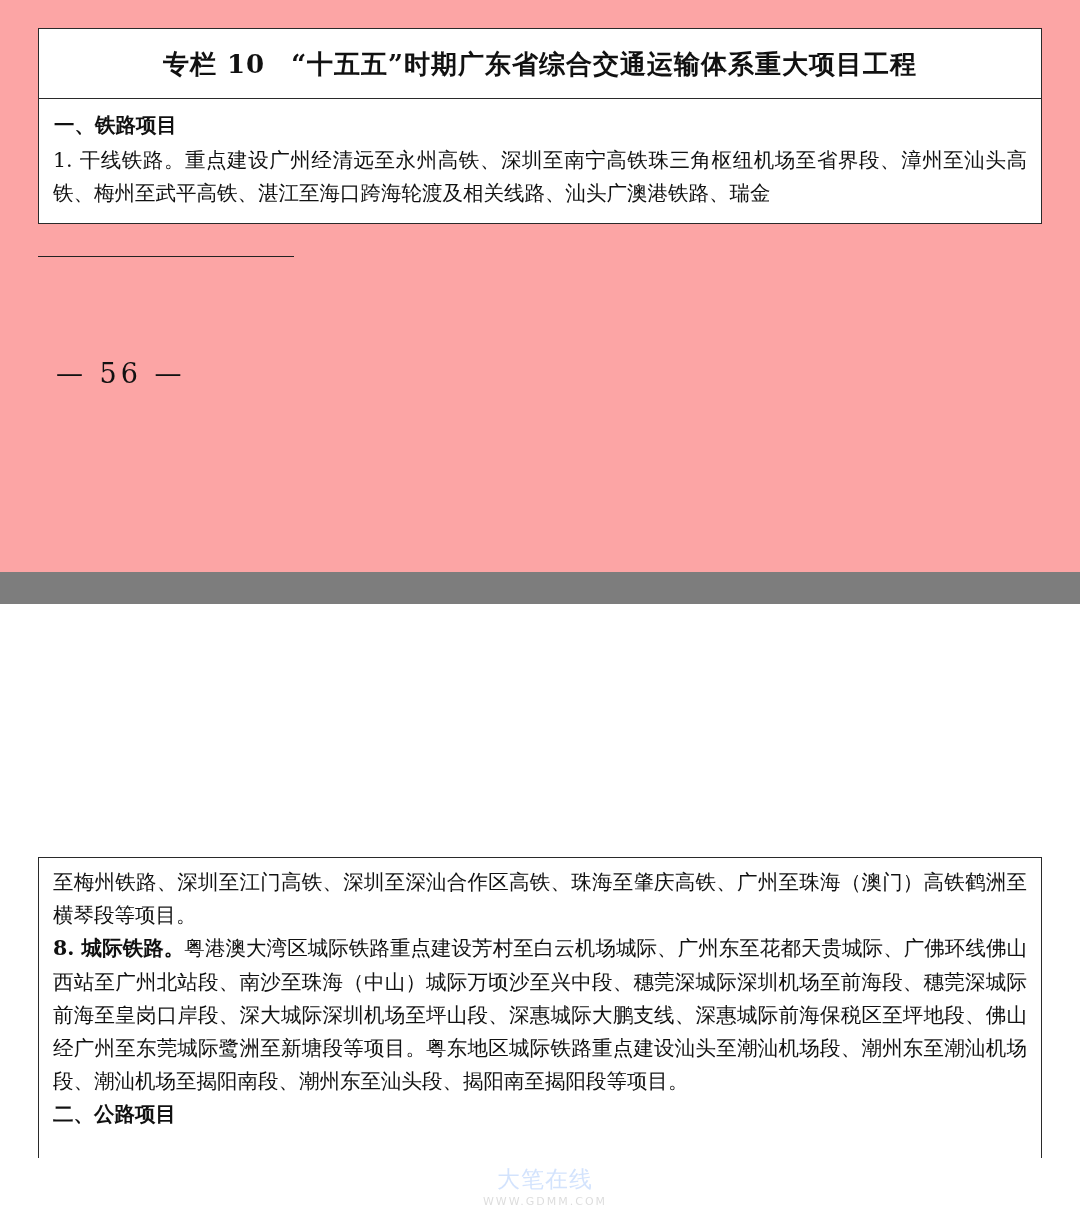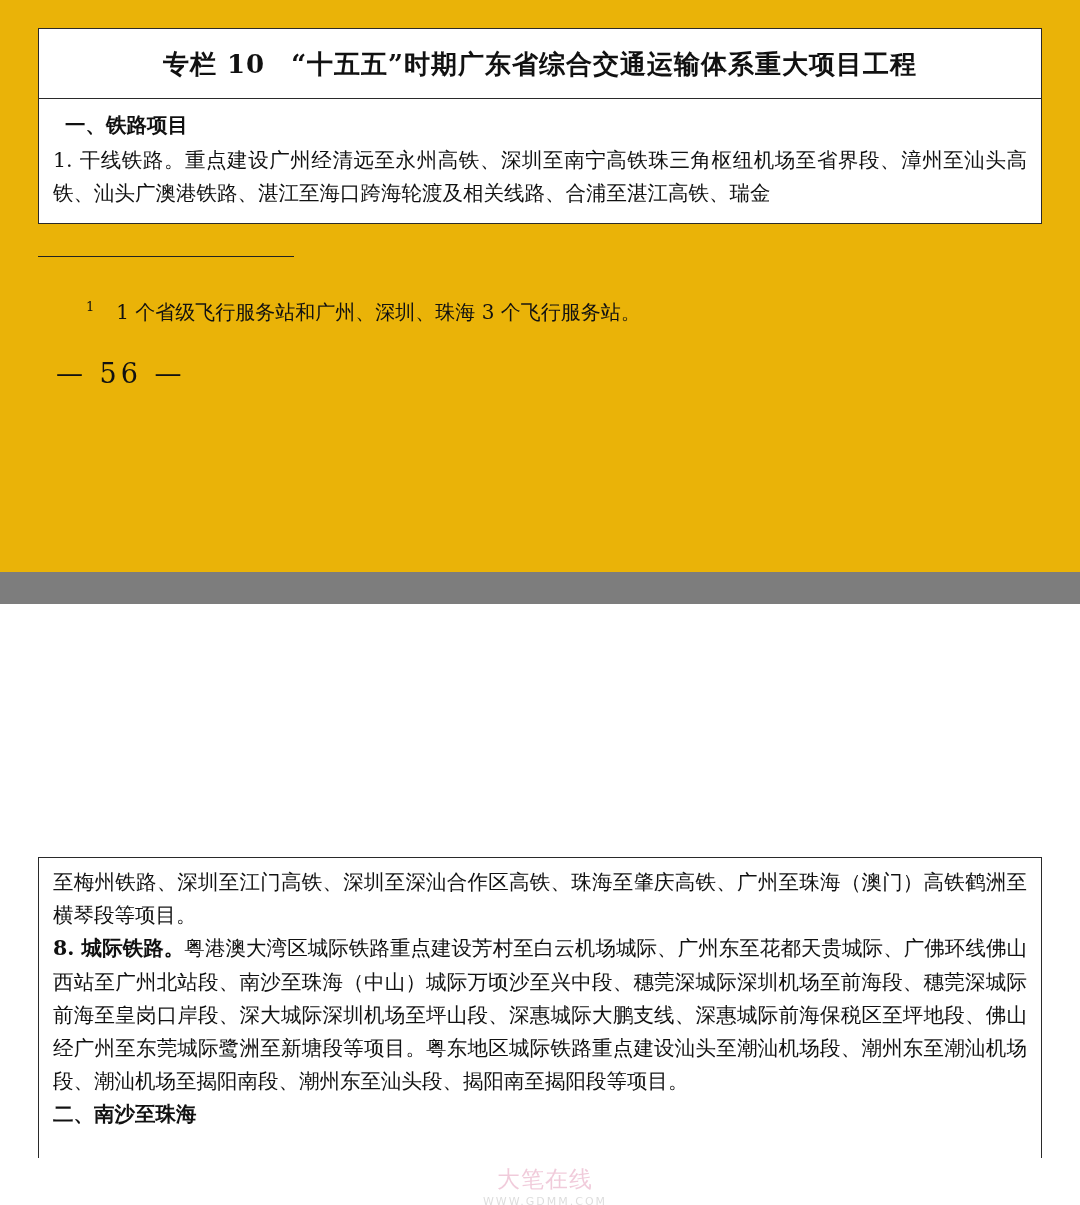--- a/index.html
+++ b/index.html
@@ -15,21 +15,21 @@
     color: #111111;
     overflow: hidden;
   }
 
   
   .page-top {
     position: absolute;
     left: 0; top: 0;
     width: 1080px;
     height: 580px;
-    background: #eab308;
+    background: #fca5a5;
   }
 
   .box {
     position: absolute;
     left: 38px;
     top: 28px;
     width: 1004px;
     border: 1px solid #2a2a2a;
     box-sizing: border-box;
     background: #fff;
@@ -48,21 +48,21 @@
     margin-right: 26px;
   }
 
   .box-body {
     padding: 10px 14px 12px 14px;
     font-size: 20.5px;
     line-height: 1.62;
   }
   .box-body .sec-head {
     font-weight: bold;
-    margin: 0 0 2px 12px;
+    margin: 0 0 2px 1px;
   }
   .box-body p {
     margin: 0;
     text-align: justify;
     text-justify: inter-ideograph;
   }
   .box-body .lead {
     font-weight: normal;
   }
 
@@ -157,62 +157,59 @@
     top: 560px;
     width: 200px;
     text-align: center;
     opacity: 0.22;
     pointer-events: none;
     font-family: "DejaVu Sans", "Liberation Sans", sans-serif;
   }
   .watermark .wm-main {
     font-size: 23px;
     letter-spacing: 1px;
-    color: #be185d;
+    color: #3b82f6;
     white-space: nowrap;
   }
   .watermark .wm-sub {
     font-size: 11px;
     letter-spacing: 2px;
     color: #666;
   }
 </style>
 </head>
 <body>
 
 <div class="page-top">
 
   <div class="box">
     <div class="box-title">
       <span class="colnum">专栏 10</span><span>“十五五”时期广东省综合交通运输体系重大项目工程</span>
     </div>
     <div class="box-body">
       <div class="sec-head">一、铁路项目</div>
-      <p><span class="lead">1. 干线铁路。</span><span>重点建设广州经清远至永州高铁、深圳至南宁高铁珠三角枢纽机场至省界段、漳州至汕头高铁、汕头广澳港铁路、湛江至海口跨海轮渡及相关线路、合浦至湛江高铁、瑞金</span></p>
+      <p><span class="lead">1. 干线铁路。</span><span>重点建设广州经清远至永州高铁、深圳至南宁高铁珠三角枢纽机场至省界段、漳州至汕头高铁、梅州至武平高铁、湛江至海口跨海轮渡及相关线路、汕头广澳港铁路、瑞金</span></p>
     </div>
   </div>
 
   <div class="fn-rule"></div>
 
-  <div class="footnote">
-    <span class="marker">1</span><span>1 个省级飞行服务站和广州、深圳、珠海 3 个飞行服务站。</span>
-  </div>
 
   <div class="page-number">— 56 —</div>
 </div>
 
 <div class="band"></div>
 
 <div class="page-bottom">
 
   <div class="box2">
     <div class="box2-body">
       <p>至梅州铁路、深圳至江门高铁、深圳至深汕合作区高铁、珠海至肇庆高铁、广州至珠海（澳门）高铁鹤洲至横琴段等项目。</p>
       <p><span class="lead">8. 城际铁路。</span><span>粤港澳大湾区城际铁路重点建设芳村至白云机场城际、广州东至花都天贵城际、广佛环线佛山西站至广州北站段、南沙至珠海（中山）城际万顷沙至兴中段、穗莞深城际深圳机场至前海段、穗莞深城际前海至皇岗口岸段、深大城际深圳机场至坪山段、深惠城际大鹏支线、深惠城际前海保税区至坪地段、佛山经广州至东莞城际鹭洲至新塘段等项目。粤东地区城际铁路重点建设汕头至潮汕机场段、潮州东至潮汕机场段、潮汕机场至揭阳南段、潮州东至汕头段、揭阳南至揭阳段等项目。</span></p>
-      <p class="sec-head">二、南沙至珠海</p>
+      <p class="sec-head">二、公路项目</p>
       <p class="clip-last">&nbsp;</p>
     </div>
   </div>
 
   <div class="watermark">
     <div class="wm-main">大笔在线</div>
     <div class="wm-sub">WWW.GDMM.COM</div>
   </div>
 </div>
 

